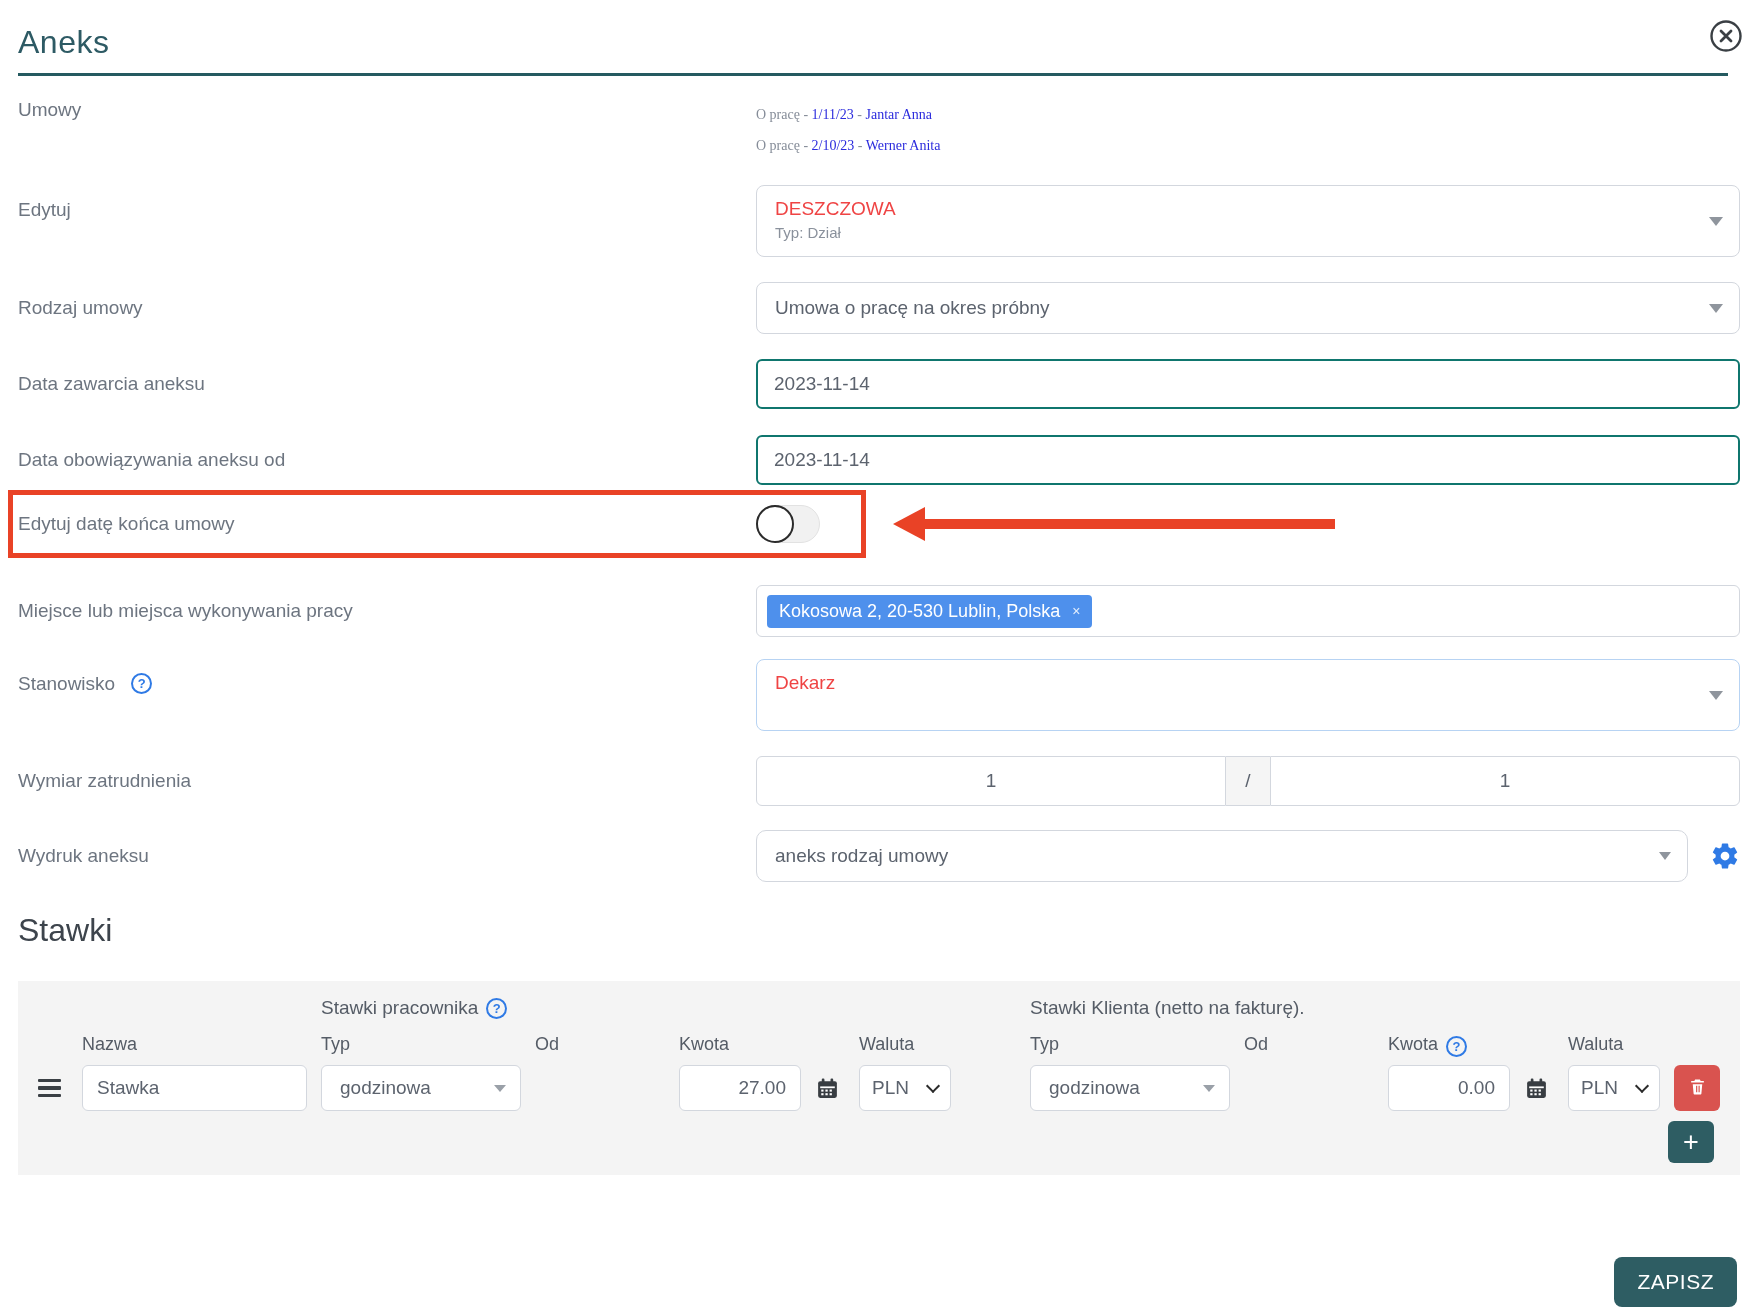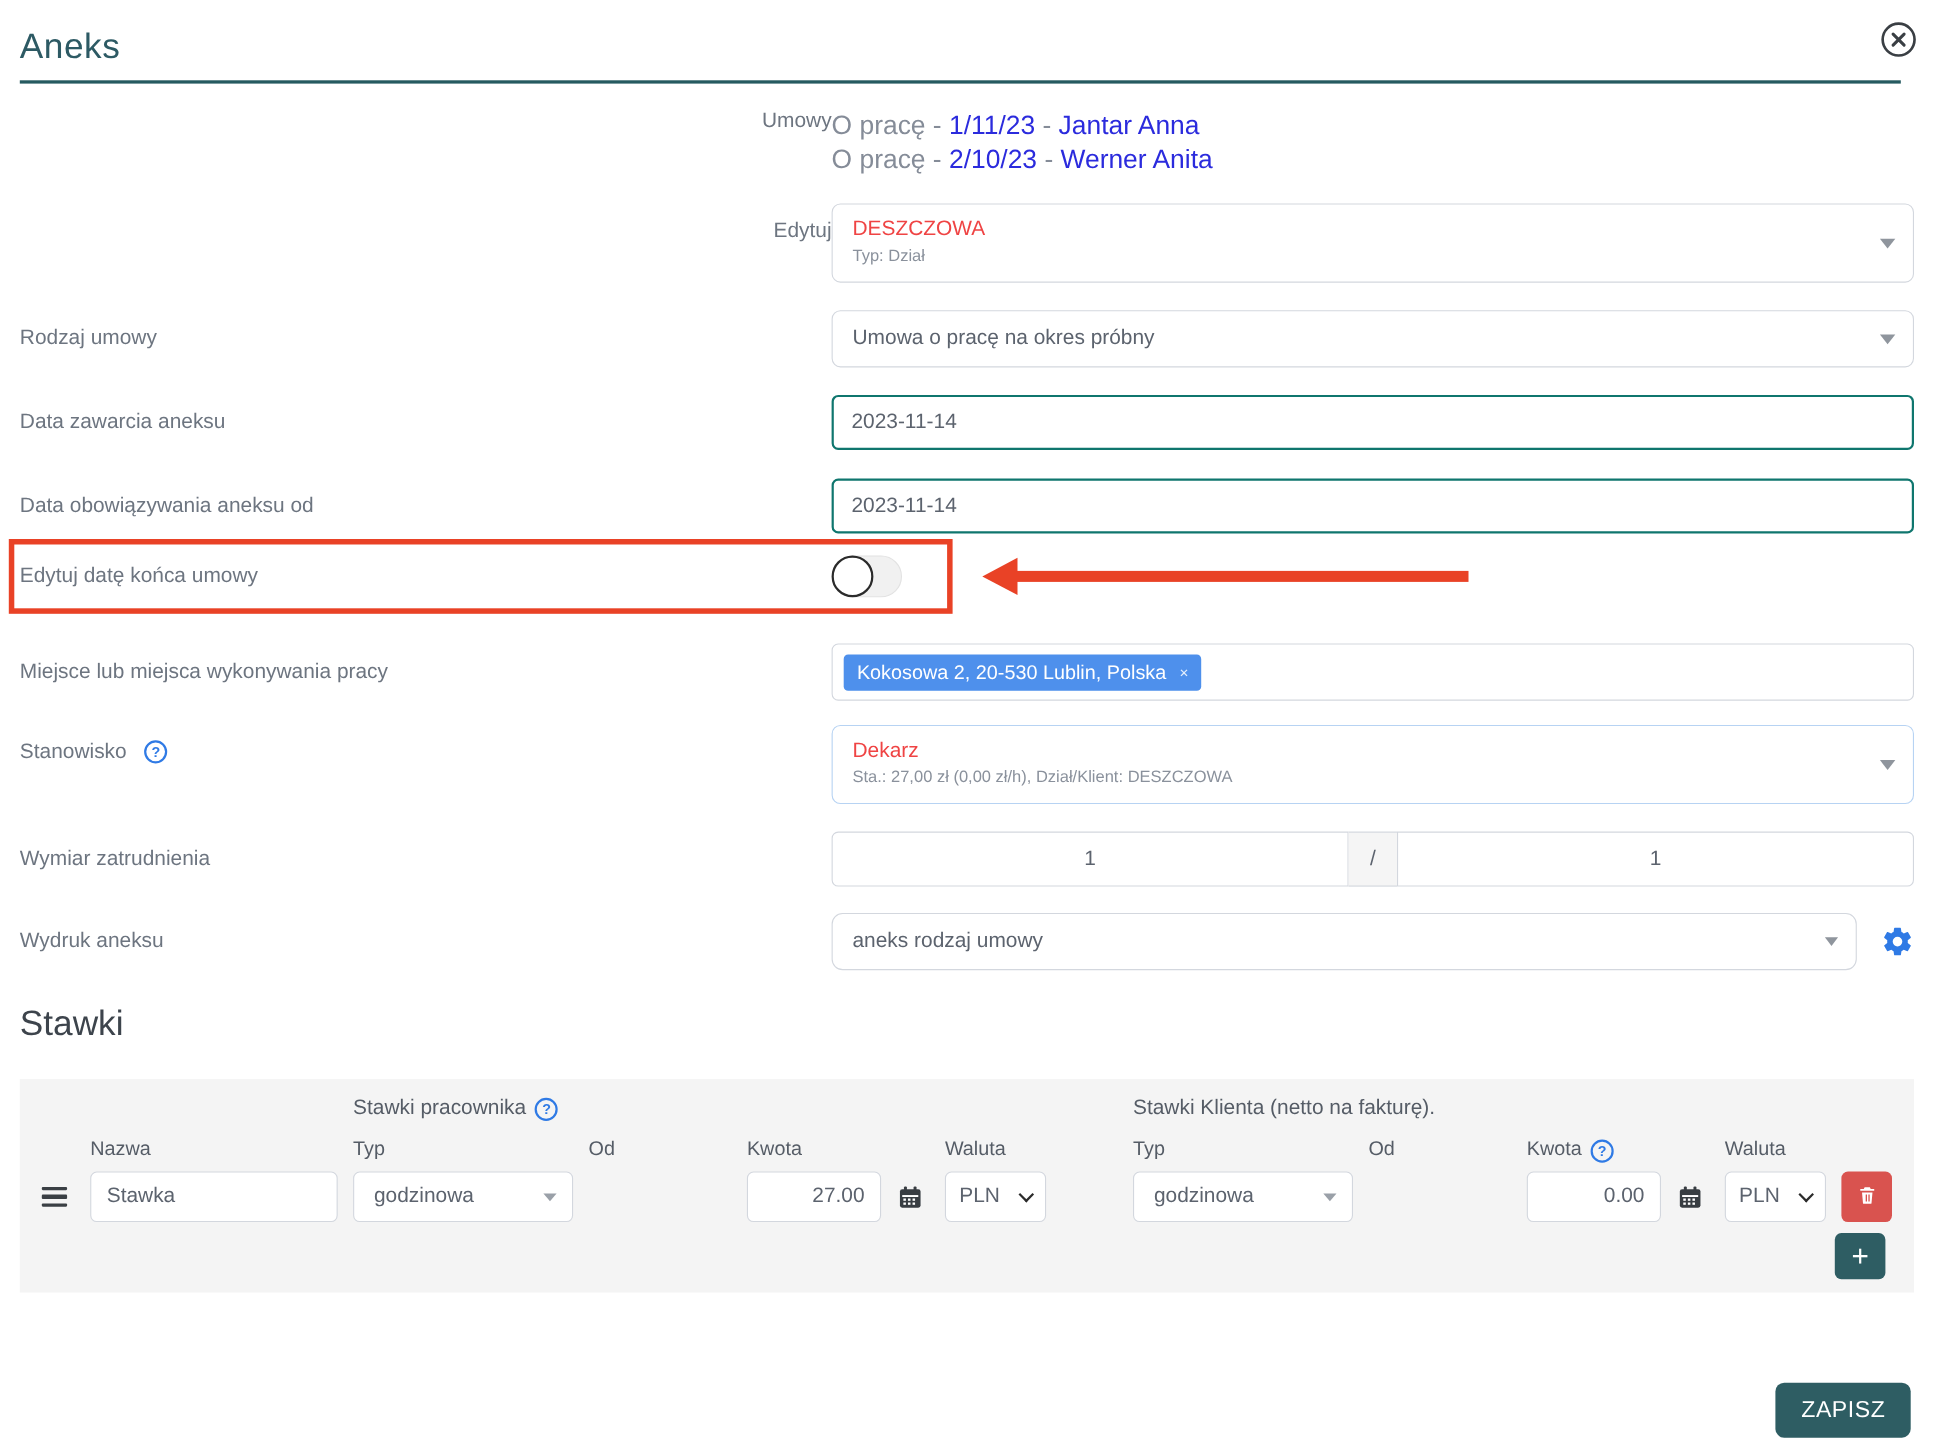--- a/index.html
+++ b/index.html
@@ -15,25 +15,25 @@
   .hdr { position:relative; margin-bottom:23px; }
   .hdr-line { border-bottom:3px solid #255a60; width:calc(100% - 12px); padding-bottom:12px; }
   .hdr h1 { font-size:32px; font-weight:400; color:#2d5a64; letter-spacing:.5px; }
   .close-btn { position:absolute; right:-4px; top:-6px; width:36px; height:36px;
     background:none; border:none; cursor:pointer; }
 
   
   .row { display:grid; grid-template-columns:738px 1fr; align-items:center; }
   .row .lbl { font-size:19px; color:#6d7580; }
   .row.top { align-items:start; }
-  .row.top .lbl { padding-top:14px;text-align:right; }
+  .row.top .lbl { padding-top:14px; }
   .mb24{margin-bottom:24px}.mb25{margin-bottom:25px}.mb26{margin-bottom:26px}
   .mb22{margin-bottom:22px}.mb5{margin-bottom:5px}.mb27{margin-bottom:27px}
 
-  .links-line { font-size:24px; line-height:31px; color:#858c98; }
+  .links-line { font-size:14px; line-height:31px; color:#858c98;font-family:Liberation Serif, serif; }
   .links-line a { color:#2b2bdd; text-decoration:none; cursor:pointer; }
 
   .select-big { position:relative; background:#fff; border:1px solid #d3d7de; border-radius:8px;
     padding:12px 40px 10px 18px; min-height:72px; }
   .select-big .val { font-size:19px; color:#ef4444; }
   .select-big .sub { font-size:15px; color:#8a919c; margin-top:4px; }
   .select-big.blue { border-color:#b7d3f3; }
 
   .caret { position:absolute; right:16px; top:50%; margin-top:-4px; width:0; height:0;
     border-left:7px solid transparent; border-right:7px solid transparent;
@@ -200,21 +200,20 @@
     </div>
   </div>
 
   <div class="row top mb25">
     <div class="lbl-wrap lbl" style="align-items:flex-start; padding-top:14px;">
       <span>Stanowisko</span>
       <span class="q-icon">?</span>
     </div>
     <div class="select-big blue">
       <div class="val">Dekarz</div>
-      <div class="sub">Sta.: 27,00 zł (0,00 zł/h), Dział/Klient: DESZCZOWA</div>
       <span class="caret"></span>
     </div>
   </div>
 
   <div class="row mb24">
     <div class="lbl">Wymiar zatrudnienia</div>
     <div class="wymiar">
       <div class="num l">1</div>
       <div class="slash">/</div>
       <div class="num r">1</div>

